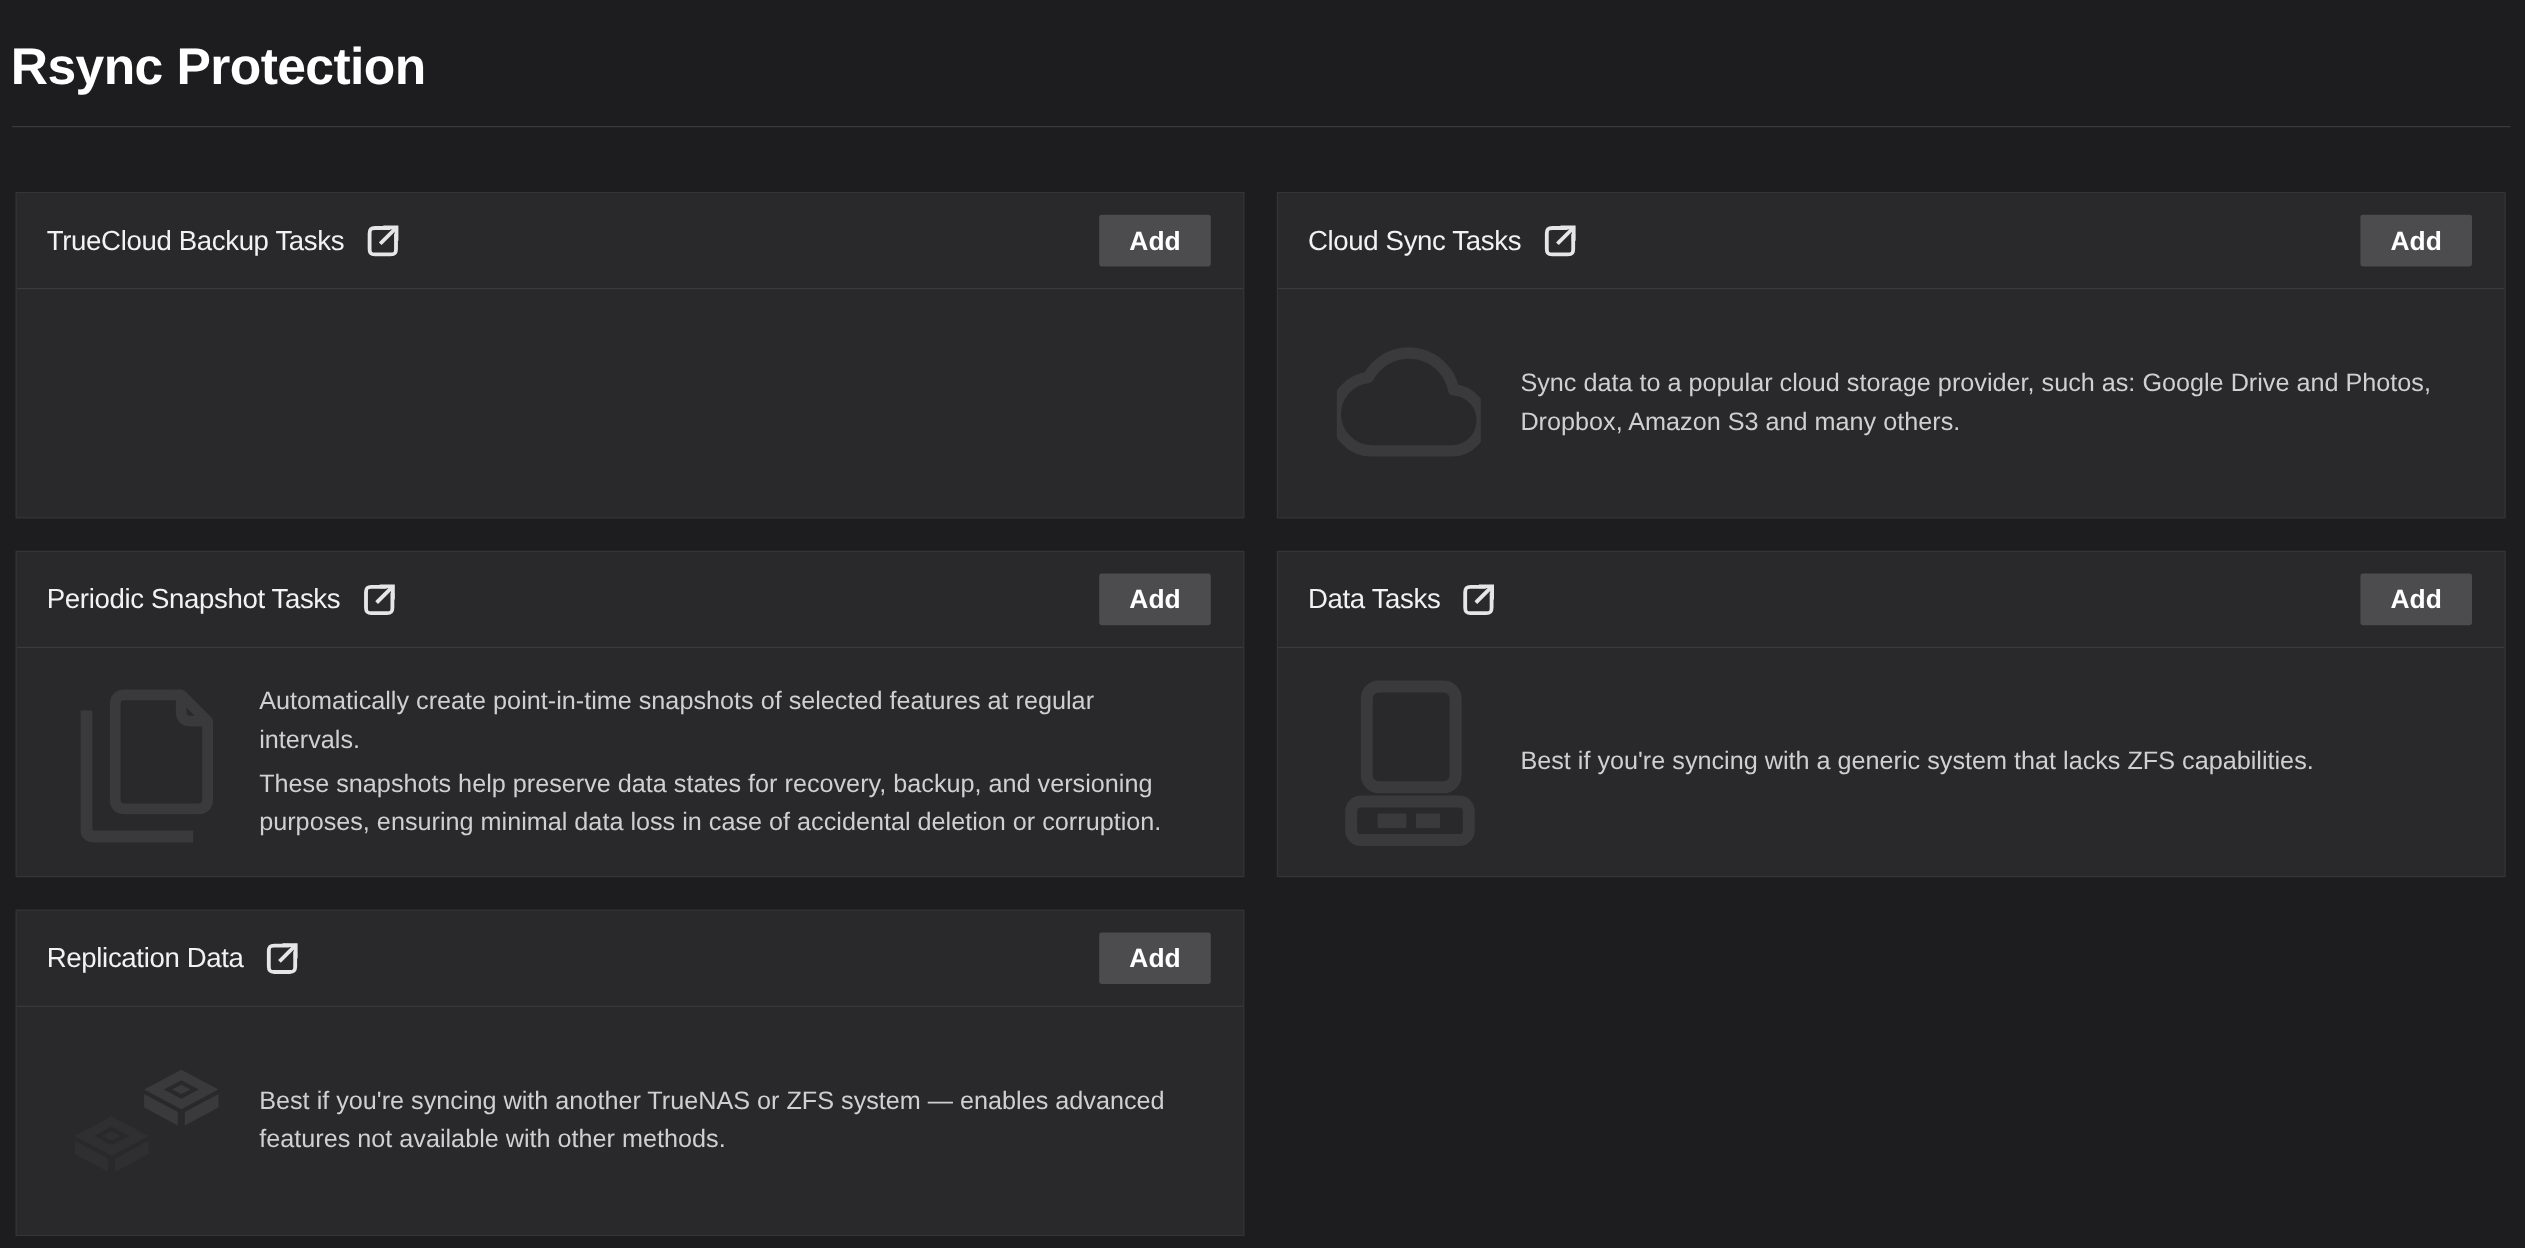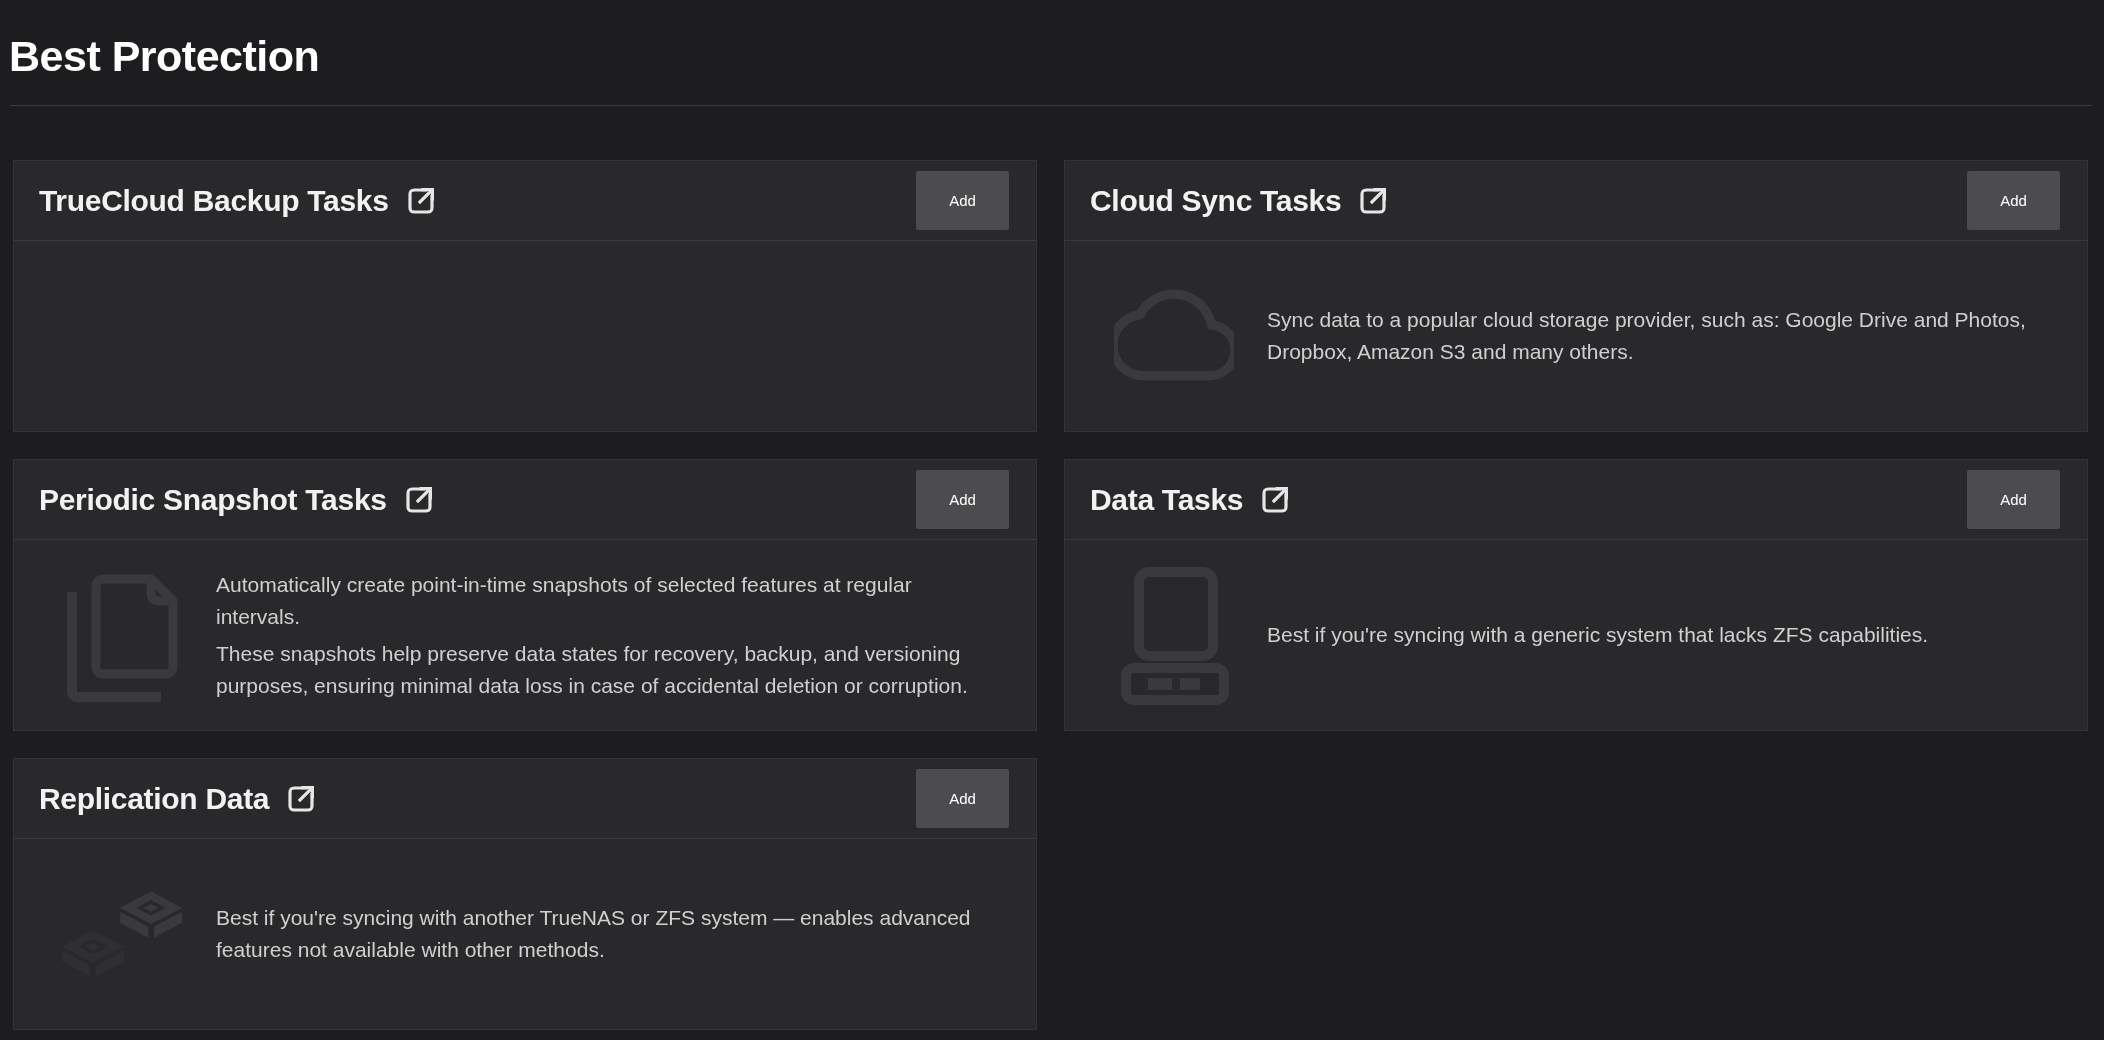--- a/index.html
+++ b/index.html
@@ -35,53 +35,53 @@
     display:flex; flex-direction:column;
   }
   .card-header{
     display:flex; align-items:center;
     height:80px; flex:0 0 80px;
     padding:0 27px 0 25px;
     border-bottom:1px solid var(--divider);
   }
   .card-title{
     color:var(--card-title);
-    font-size:30px; font-weight:bold; letter-spacing:-0.3px;
+    font-size:23px; font-weight:normal; letter-spacing:-0.3px;
     white-space:nowrap;
   }
   .ext-icon{
     margin-left:14px; width:36px; height:36px; display:inline-flex;
     align-items:center; justify-content:center; cursor:pointer;
   }
   .ext-icon svg{stroke:var(--ext-icon);}
   .add-btn{
     margin-left:auto;
     background:var(--button-bg); color:var(--button-text);
     border:none; border-radius:2px;
-    height:59px; min-width:93px; padding:0 24px;
-    font-family:inherit; font-size:15px; font-weight:normal;
+    height:43px; min-width:93px; padding:0 24px;
+    font-family:inherit; font-size:22px; font-weight:bold;
     cursor:pointer;
   }
   .card-body{
     flex:1; display:flex; align-items:center;
     padding:0 36px 0 48px;
   }
   .icon-box{
     flex:0 0 122px; width:122px;
     display:flex; align-items:center; justify-content:center;
   }
   .card-text{flex:1; margin-left:32px; font-size:21px; line-height:32px;}
   .card-text p + p{margin-top:5px;}
   .stroke{fill:none; stroke:var(--icon); stroke-width:9; stroke-linejoin:round;}
   .fillicon{fill:var(--icon);}
 </style>
 </head>
 <body>
 
-<h1 class="page-title">Best Protection</h1>
+<h1 class="page-title">Rsync Protection</h1>
 <hr class="page-divider">
 
 <div class="cards">
 
   <section class="card">
     <header class="card-header">
       <h2 class="card-title">TrueCloud Backup Tasks</h2>
       <span class="ext-icon">
         <svg width="36" height="36" viewBox="0 0 36 36" fill="none" stroke-width="3.2" stroke-linecap="square">
           <path d="M22.5,7 H11.5 C8,7 7,8 7,11.5 V24.5 C7,28 8,29 11.5,29 H24.5 C28,29 29,28 29,24.5 V13.5"></path>

